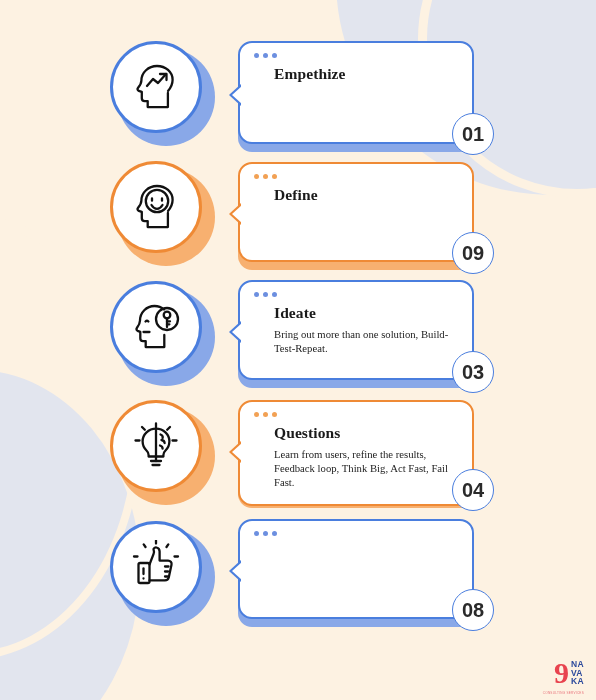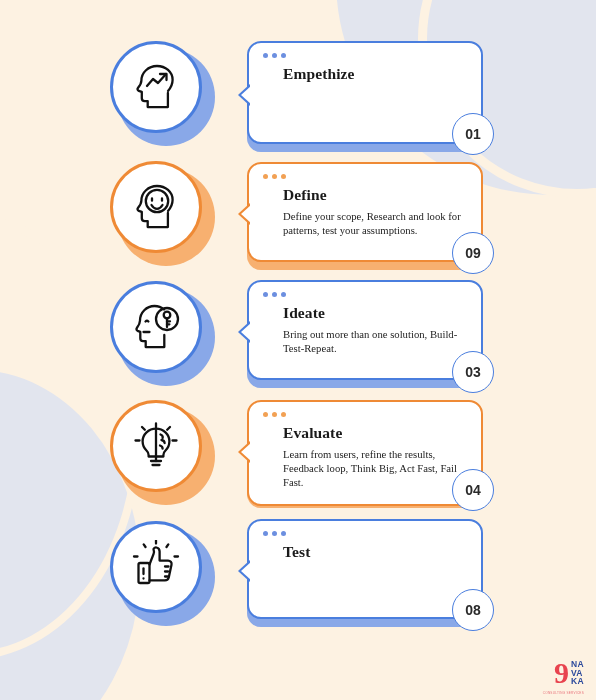--- a/index.html
+++ b/index.html
@@ -102,21 +102,21 @@
     box-sizing: border-box;
     display: flex;
     align-items: center;
     justify-content: center;
   }
   .icon-circle svg { display: block; }
 
   
   .card-wrap {
     position: absolute;
-    left: 239px;
+    left: 230px;
     top: 0;
     padding-left: 8px;
   }
   .card-shadow {
     position: absolute;
     left: 8px;
     top: 8px;
     width: 236px;
     border-radius: 14px;
   }
@@ -180,21 +180,21 @@
     width: 42px;
     height: 42px;
     border-radius: 50%;
     background: #ffffff;
     border: 1.6px solid #4a7ede;
     box-sizing: border-box;
     display: flex;
     align-items: center;
     justify-content: center;
     font-family: "Liberation Sans", sans-serif;
-    font-size: 14px;
+    font-size: 20px;
     font-weight: bold;
     color: #2a2a2a;
     z-index: 5;
   }
 
   
   .t-orange .icon-circle { border-color: #ef8a35; }
   .t-orange .card { border-color: #ef8a35; }
   .t-orange .notch-outer { border-right-color: #ef8a35; }
   .t-orange .dots i { background: #f2a154; }
@@ -302,21 +302,20 @@
       <div class="card-shadow" style="height:100px; background:#f7b070"></div>
       <div class="card" style="min-height:100px">
         <span class="notch notch-outer" style="top:39px"></span>
         <span class="notch notch-inner" style="top:41px"></span>
         <span class="dots">
           <i></i>
           <i></i>
           <i></i>
         </span>
         <h3>Define</h3>
-        <p>Define your scope, Research and look for patterns, test your assumptions.</p>
       </div>
     </div>
 
     <div class="badge" style="top:232px; left:452px; border-color:#4a7ede">09</div>
   </div>
     <div class="row" style="top: 0px;">
     <div class="icon-wrap" style="top:281px">
       <div class="icon-shadow" style="background:#89a8e8"></div>
       <div class="icon-circle">
         <span class="icon-glyph">
@@ -372,21 +371,21 @@
     <div class="card-wrap" style="top:400px">
       <div class="card-shadow" style="height:100px; background:#f7b070"></div>
       <div class="card" style="min-height:100px">
         <span class="notch notch-outer" style="top:39px"></span>
         <span class="notch notch-inner" style="top:41px"></span>
         <span class="dots">
           <i></i>
           <i></i>
           <i></i>
         </span>
-        <h3>Evaluate</h3>
+        <h3>Questions</h3>
         <p>Learn from users, refine the results, Feedback loop, Think Big, Act Fast, Fail Fast.</p>
       </div>
     </div>
 
     <div class="badge" style="top:469px; left:452px; border-color:#4a7ede">04</div>
   </div>
     <div class="row" style="top: 0px;">
     <div class="icon-wrap" style="top:521px">
       <div class="icon-shadow" style="background:#89a8e8"></div>
       <div class="icon-circle">
@@ -407,21 +406,20 @@
     <div class="card-wrap" style="top:519px">
       <div class="card-shadow" style="height:100px; background:#89a8e8"></div>
       <div class="card" style="min-height:100px">
         <span class="notch notch-outer" style="top:39px"></span>
         <span class="notch notch-inner" style="top:41px"></span>
         <span class="dots">
           <i></i>
           <i></i>
           <i></i>
         </span>
-        <h3>Test</h3>
       </div>
     </div>
 
     <div class="badge" style="top:589px; left:452px; border-color:#4a7ede">08</div>
   </div>
   </div>
 
 <div id="logo">
   <div class="logo-nine">9</div>
   <div class="logo-words">

